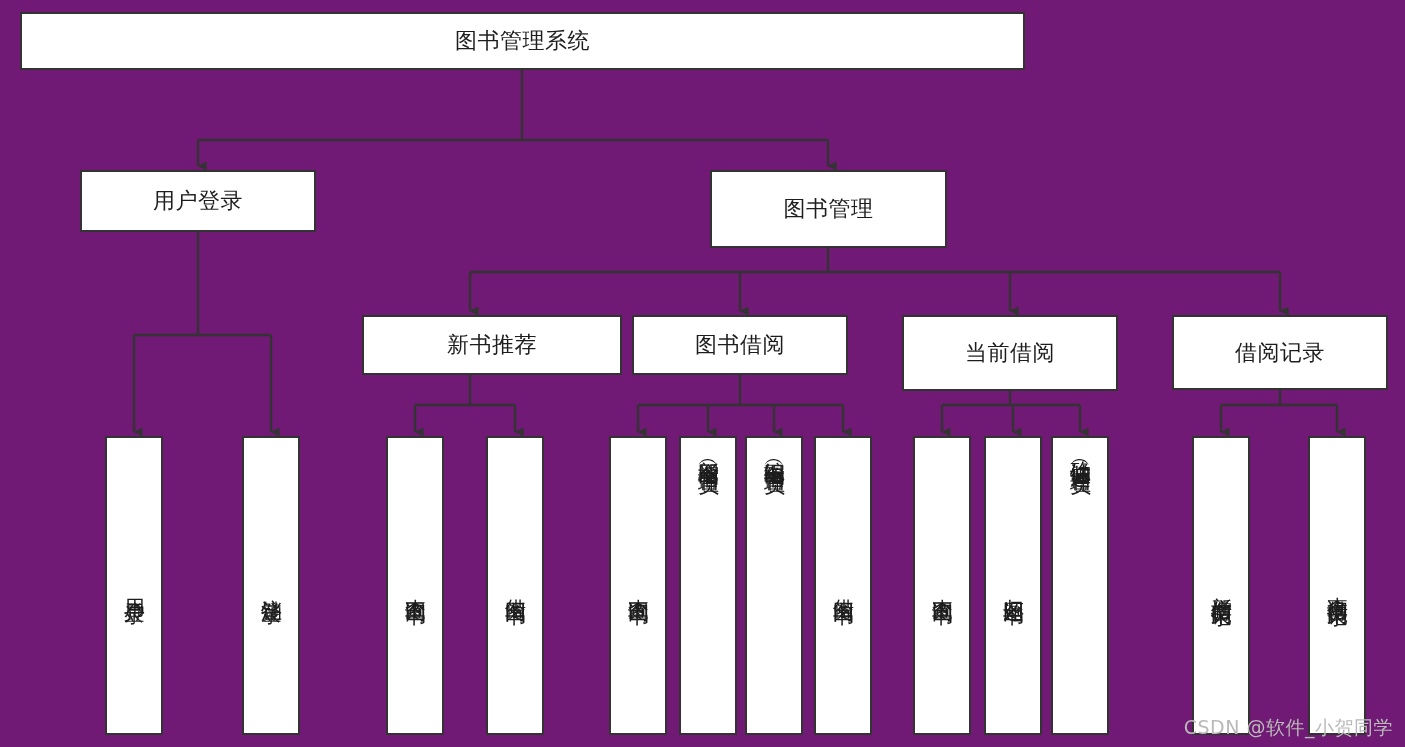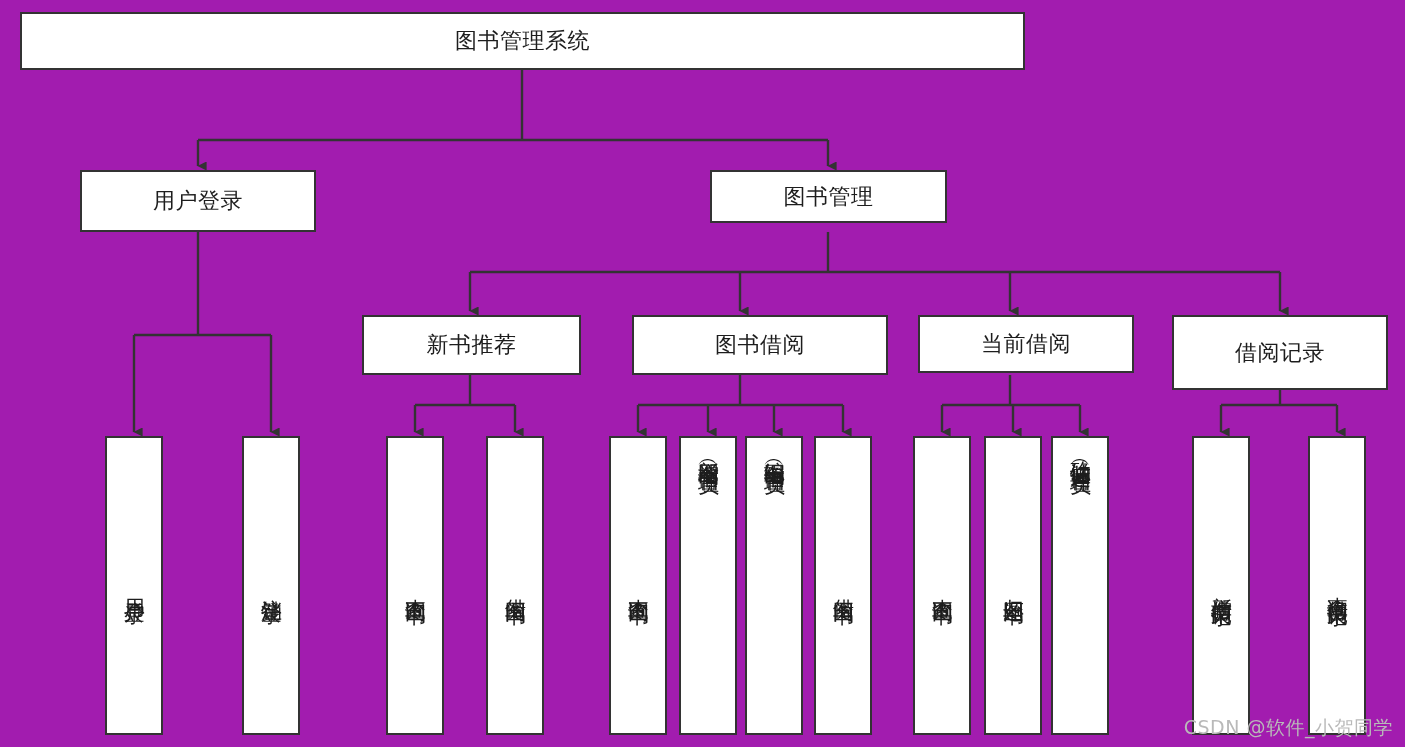--- a/index.html
+++ b/index.html
@@ -7,21 +7,21 @@
     padding: 0;
     background: #ffffff;
   }
   body {
     font-family: "DejaVu Sans", "Liberation Sans", sans-serif;
   }
   #canvas {
     position: relative;
     width: 1405px;
     height: 747px;
-    background: #a21caf;
+    background: #701a75;
     overflow: hidden;
   }
   svg#edges {
     position: absolute;
     left: 0;
     top: 0;
     width: 1405px;
     height: 747px;
   }
   .node {
@@ -118,30 +118,30 @@
       </g>
   </svg>
 
   <div id="nodes-layer">
       <div class="node horiz" style="left: 20px; top: 12px; width: 1005px; height: 58px;">
         <span class="node-label">图书管理系统</span>
       </div>
       <div class="node horiz" style="left: 80px; top: 170px; width: 236px; height: 62px;">
         <span class="node-label">用户登录</span>
       </div>
-      <div class="node horiz" style="left: 710px; top: 170px; width: 237px; height: 53px;">
+      <div class="node horiz" style="left: 710px; top: 170px; width: 237px; height: 78px;">
         <span class="node-label">图书管理</span>
       </div>
-      <div class="node horiz" style="left: 362px; top: 315px; width: 219px; height: 60px;">
+      <div class="node horiz" style="left: 362px; top: 315px; width: 260px; height: 60px;">
         <span class="node-label">新书推荐</span>
       </div>
-      <div class="node horiz" style="left: 632px; top: 315px; width: 256px; height: 60px;">
+      <div class="node horiz" style="left: 632px; top: 315px; width: 216px; height: 60px;">
         <span class="node-label">图书借阅</span>
       </div>
-      <div class="node horiz" style="left: 902px; top: 315px; width: 216px; height: 58px; margin-left: 16px;">
+      <div class="node horiz" style="left: 902px; top: 315px; width: 216px; height: 76px;">
         <span class="node-label">当前借阅</span>
       </div>
       <div class="node horiz" style="left: 1172px; top: 315px; width: 216px; height: 75px;">
         <span class="node-label">借阅记录</span>
       </div>
       <div class="node vert centered" style="left: 105px; top: 436px; width: 58px; height: 299px;">
         <span class="node-label">用户登录</span>
       </div>
       <div class="node vert centered" style="left: 242px; top: 436px; width: 58px; height: 299px;">
         <span class="node-label">注销登录</span>

